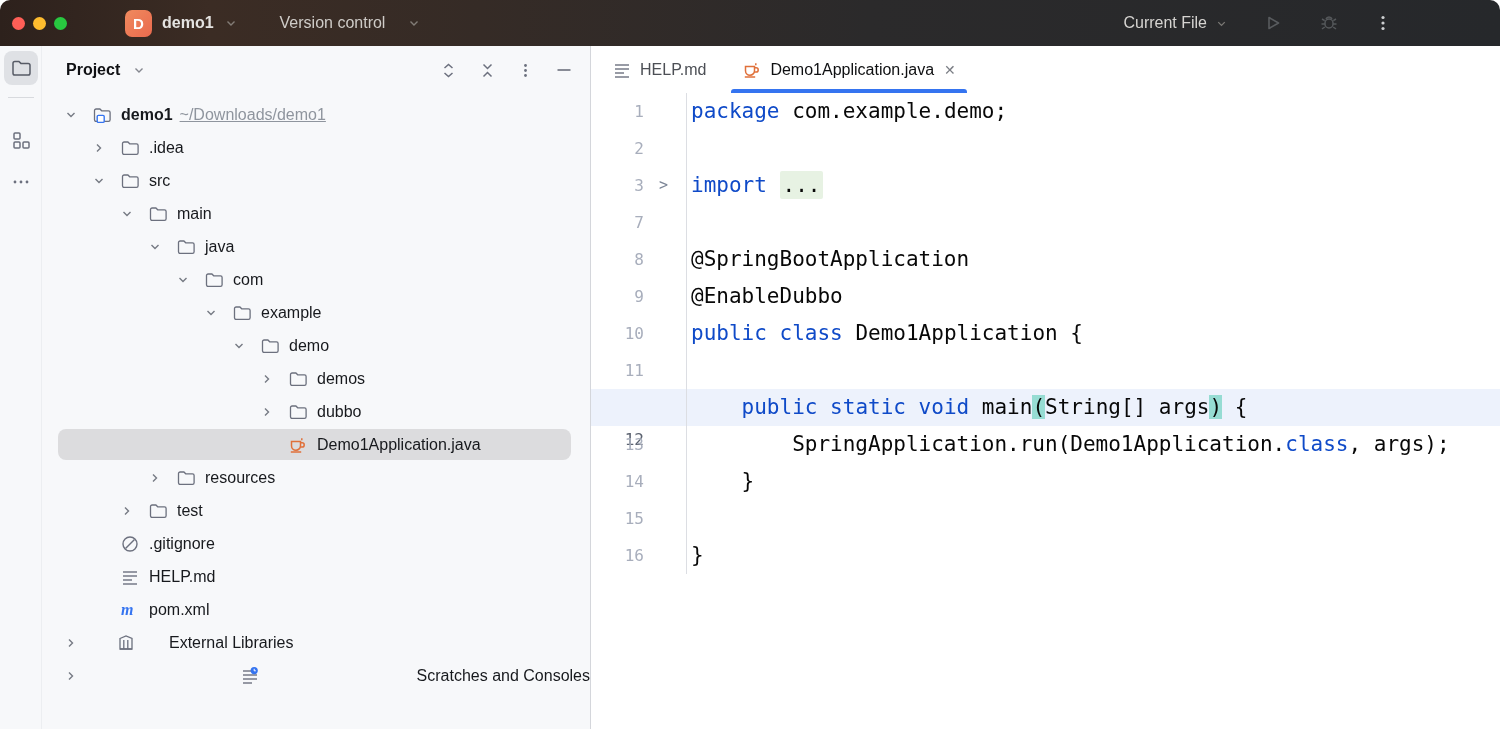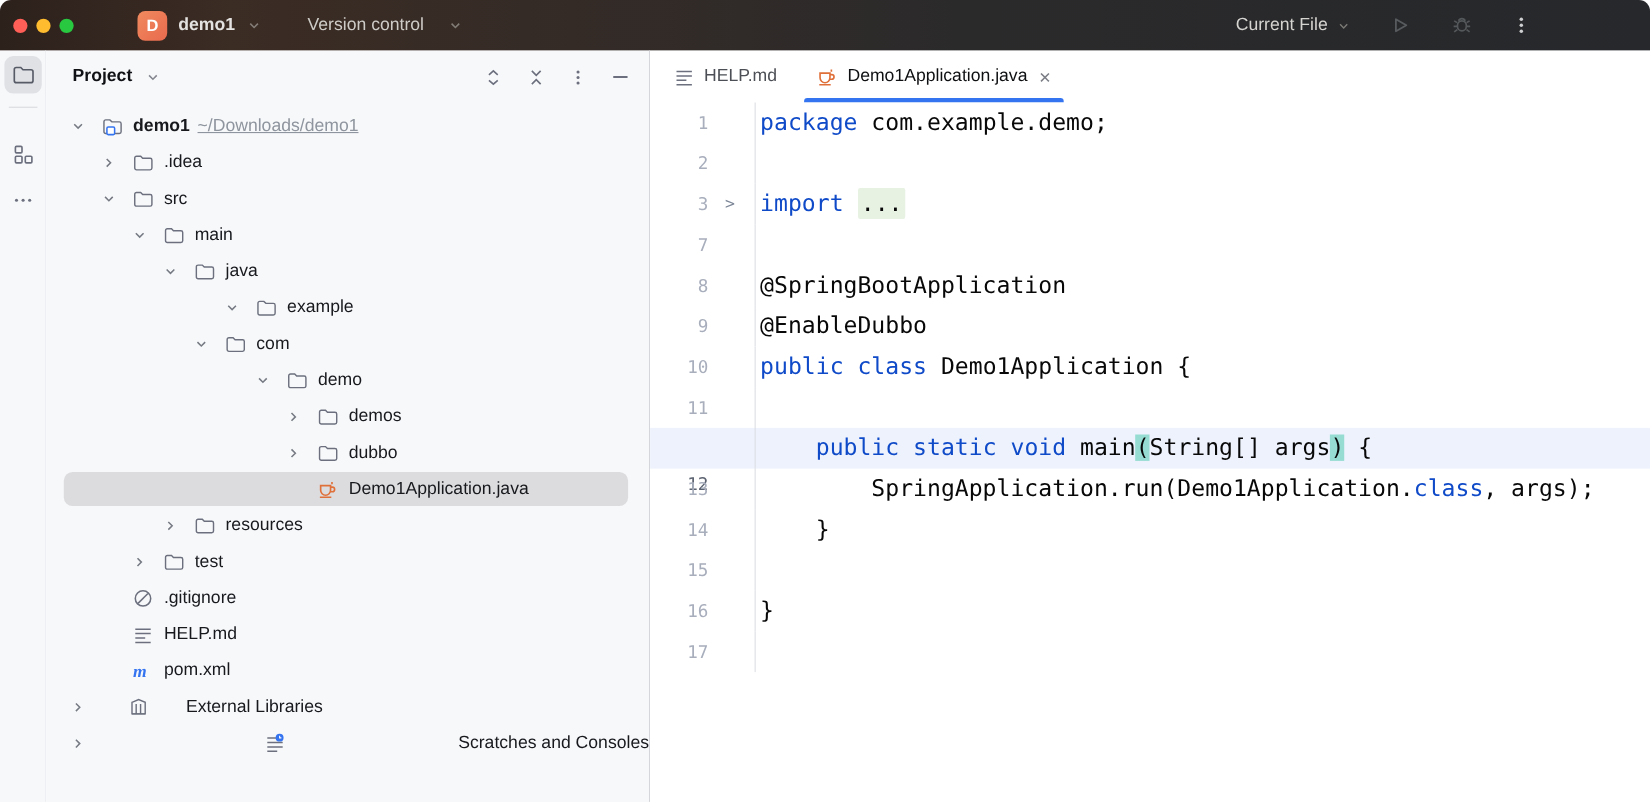--- a/index.html
+++ b/index.html
@@ -267,45 +267,45 @@
                 <polyline points="3.5,5 7,8.5 10.5,5" fill="none" stroke="#767a83" stroke-width="1.4"></polyline>
               </svg>
             </span>
             <span class="ti">
               <svg width="20" height="20" viewBox="0 0 20 20">
                 <path d="M2.5 5.6c0-.9.7-1.6 1.6-1.6h3.8l1.8 1.8h6.8c.9 0 1.6.7 1.6 1.6v7.4c0 .9-.7 1.6-1.6 1.6H4.1c-.9 0-1.6-.7-1.6-1.6z" fill="none" stroke="#6c707e" stroke-width="1.3"></path>
               </svg>
             </span>
             <span class="tlabel">java</span>
           </div>
+          <div class="row" style="padding-left: 133px;">
+            <span class="tw">
+              <svg width="14" height="14" viewBox="0 0 14 14">
+                <polyline points="3.5,5 7,8.5 10.5,5" fill="none" stroke="#767a83" stroke-width="1.4"></polyline>
+              </svg>
+            </span>
+            <span class="ti">
+              <svg width="20" height="20" viewBox="0 0 20 20">
+                <path d="M2.5 5.6c0-.9.7-1.6 1.6-1.6h3.8l1.8 1.8h6.8c.9 0 1.6.7 1.6 1.6v7.4c0 .9-.7 1.6-1.6 1.6H4.1c-.9 0-1.6-.7-1.6-1.6z" fill="none" stroke="#6c707e" stroke-width="1.3"></path>
+              </svg>
+            </span>
+            <span class="tlabel">com</span>
+          </div>
           <div class="row" style="padding-left: 161px;">
             <span class="tw">
               <svg width="14" height="14" viewBox="0 0 14 14">
                 <polyline points="3.5,5 7,8.5 10.5,5" fill="none" stroke="#767a83" stroke-width="1.4"></polyline>
               </svg>
             </span>
             <span class="ti">
               <svg width="20" height="20" viewBox="0 0 20 20">
                 <path d="M2.5 5.6c0-.9.7-1.6 1.6-1.6h3.8l1.8 1.8h6.8c.9 0 1.6.7 1.6 1.6v7.4c0 .9-.7 1.6-1.6 1.6H4.1c-.9 0-1.6-.7-1.6-1.6z" fill="none" stroke="#6c707e" stroke-width="1.3"></path>
               </svg>
             </span>
             <span class="tlabel">example</span>
-          </div>
-          <div class="row" style="padding-left: 133px;">
-            <span class="tw">
-              <svg width="14" height="14" viewBox="0 0 14 14">
-                <polyline points="3.5,5 7,8.5 10.5,5" fill="none" stroke="#767a83" stroke-width="1.4"></polyline>
-              </svg>
-            </span>
-            <span class="ti">
-              <svg width="20" height="20" viewBox="0 0 20 20">
-                <path d="M2.5 5.6c0-.9.7-1.6 1.6-1.6h3.8l1.8 1.8h6.8c.9 0 1.6.7 1.6 1.6v7.4c0 .9-.7 1.6-1.6 1.6H4.1c-.9 0-1.6-.7-1.6-1.6z" fill="none" stroke="#6c707e" stroke-width="1.3"></path>
-              </svg>
-            </span>
-            <span class="tlabel">com</span>
           </div>
           <div class="row" style="padding-left: 189px;">
             <span class="tw">
               <svg width="14" height="14" viewBox="0 0 14 14">
                 <polyline points="3.5,5 7,8.5 10.5,5" fill="none" stroke="#767a83" stroke-width="1.4"></polyline>
               </svg>
             </span>
             <span class="ti">
               <svg width="20" height="20" viewBox="0 0 20 20">
                 <path d="M2.5 5.6c0-.9.7-1.6 1.6-1.6h3.8l1.8 1.8h6.8c.9 0 1.6.7 1.6 1.6v7.4c0 .9-.7 1.6-1.6 1.6H4.1c-.9 0-1.6-.7-1.6-1.6z" fill="none" stroke="#6c707e" stroke-width="1.3"></path>
@@ -482,17 +482,16 @@
           <div class="cline"><span class="gutter"><span class="gnum">7</span><span class="gfold"></span></span><span class="ctext"></span></div>
           <div class="cline"><span class="gutter"><span class="gnum">8</span><span class="gfold"></span></span><span class="ctext"><span>@SpringBootApplication</span></span></div>
           <div class="cline"><span class="gutter"><span class="gnum">9</span><span class="gfold"></span></span><span class="ctext"><span>@EnableDubbo</span></span></div>
           <div class="cline"><span class="gutter"><span class="gnum">10</span><span class="gfold"></span></span><span class="ctext"><span class="k">public</span><span> </span><span class="k">class</span><span> Demo1Application {</span></span></div>
           <div class="cline"><span class="gutter"><span class="gnum">11</span><span class="gfold"></span></span><span class="ctext"></span></div>
           <div class="cline hl"><span class="gutter"><span class="gnum on">12</span><span class="gfold"></span></span><span class="ctext"><span>    </span><span class="k">public</span><span> </span><span class="k">static</span><span> </span><span class="k">void</span><span> main</span><span class="m">(</span><span>String[] args</span><span class="m">)</span><span> {</span></span></div>
           <div class="cline"><span class="gutter"><span class="gnum">13</span><span class="gfold"></span></span><span class="ctext"><span>        SpringApplication.run(Demo1Application.</span><span class="k">class</span><span>, args);</span></span></div>
           <div class="cline"><span class="gutter"><span class="gnum">14</span><span class="gfold"></span></span><span class="ctext"><span>    }</span></span></div>
           <div class="cline"><span class="gutter"><span class="gnum">15</span><span class="gfold"></span></span><span class="ctext"></span></div>
           <div class="cline"><span class="gutter"><span class="gnum">16</span><span class="gfold"></span></span><span class="ctext"><span>}</span></span></div>
-          <div class="cline"><span class="gutter"><span class="gnum">17</span><span class="gfold"></span></span><span class="ctext"></span></div>
         </div>
     </div>
   </div>
 </div>
 
 </body></html>

